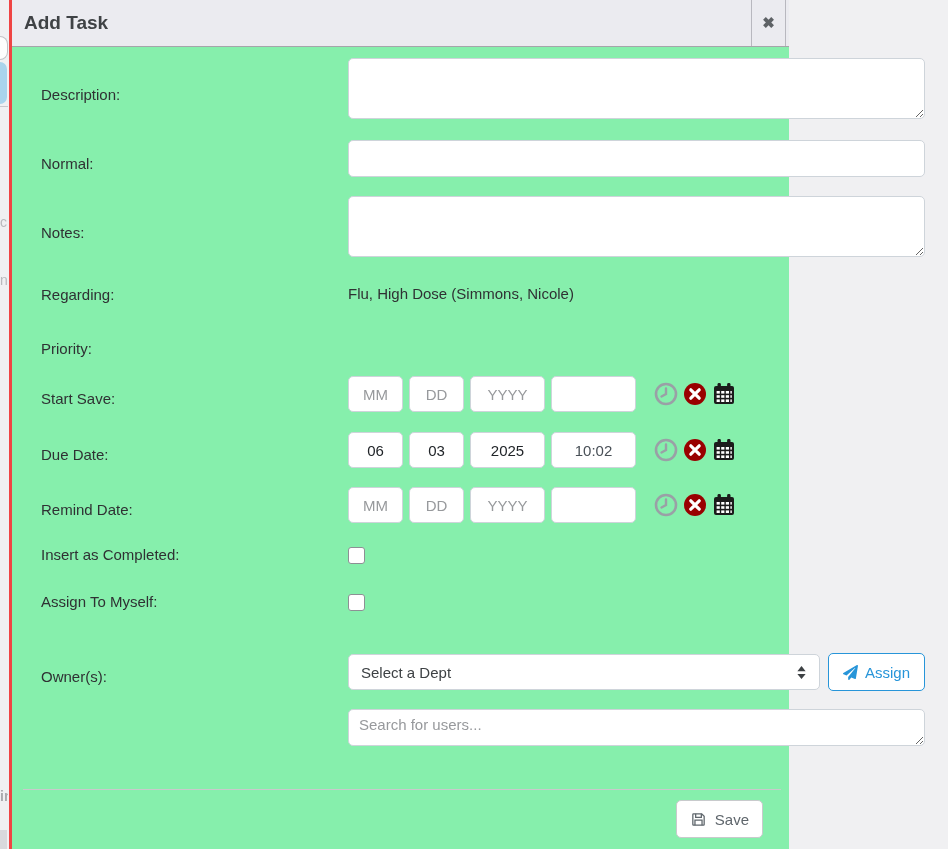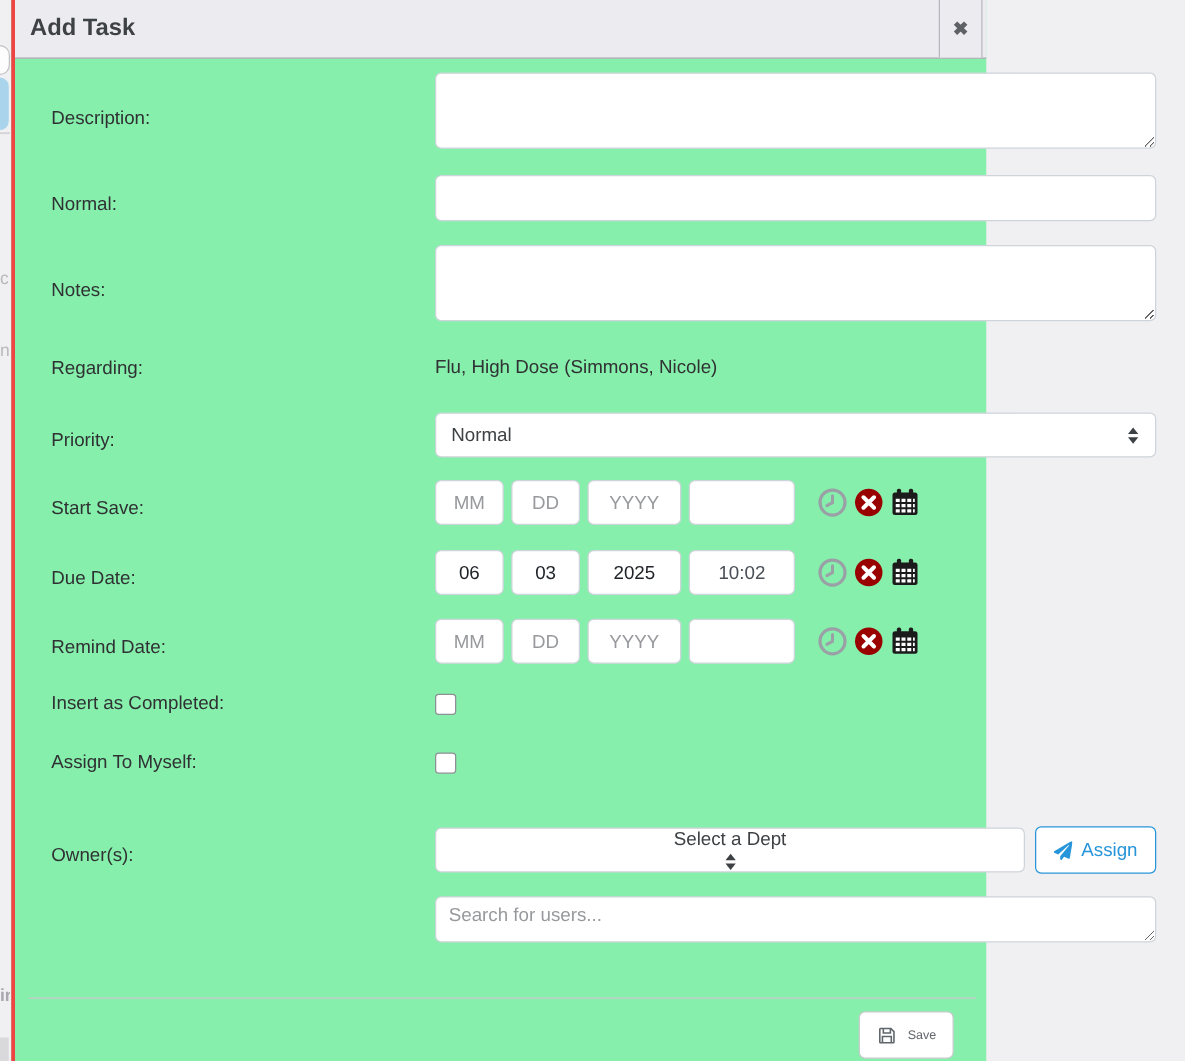--- a/index.html
+++ b/index.html
@@ -100,38 +100,38 @@
   .icon-btn svg { width: 100%; height: 100%; }
 
   
   .checkbox {
     width: 17px; height: 17px; border: 1px solid #8d9094; border-radius: 3px;
     background: #fff; cursor: pointer; margin-top: 1px;
   }
 
   
   .owner-ctrl { display: flex; align-items: flex-start; }
-  .owner-select { width: 472px; height: 36px; margin-right: 8px; margin-top: 1px; flex-direction: column; }
+  .owner-select { width: 472px; height: 36px; margin-right: 8px; margin-top: 1px; }
   .assign-btn {
     height: 38px; padding: 0 14px;
     border: 1px solid #2795d9; border-radius: 5px; background: #fff;
     color: #2795d9; font-size: 15px; font-family: "Liberation Sans", sans-serif;
     display: inline-flex; align-items: center; gap: 7px; cursor: pointer;
   }
   .assign-btn svg { width: 15px; height: 15px; }
 
   .search-ta { width: 577px; height: 37px; }
 
   
   .footer-divider { border: none; border-top: 1px solid #c9c9cc; margin: 39px 8px 0 11px; }
   .modal-footer { display: flex; justify-content: flex-end; padding: 10px 26px 0 0; }
   .save-btn {
     height: 38px; padding: 0 13px;
     border: 1px solid #c8cacc; border-radius: 5px; background: #fff;
-    color: #5f666c; font-size: 10px; font-family: "Liberation Sans", sans-serif;
+    color: #5f666c; font-size: 15px; font-family: "Liberation Sans", sans-serif;
     display: inline-flex; align-items: center; gap: 8px; cursor: pointer;
   }
   .save-btn svg { width: 17px; height: 17px; }
 
   
   .mb-desc    { margin-bottom: 21px; }
   .mb-subject { margin-bottom: 19px; }
   .mb-notes   { margin-bottom: 27px; }
   .mb-regard  { margin-bottom: 26px; }
   .mb-prio    { margin-bottom: 18px; }
@@ -192,29 +192,20 @@
 
     <div class="form-row mb-regard">
       <div class="form-label">Regarding:</div>
       <div class="ctrl">
         <div class="static-text">Flu, High Dose (Simmons, Nicole)</div>
       </div>
     </div>
 
     <div class="form-row mb-prio">
       <div class="form-label pt-lbl">Priority:</div>
-      <div class="ctrl">
-        <div class="select">
-          <span class="select-value">Normal</span>
-          <svg width="11" height="15" viewBox="0 0 24 32">
-            <path d="M12 2 L21 13 H3 Z" fill="#3d4144"></path>
-              <path d="M12 30 L21 19 H3 Z" fill="#3d4144"></path>
-          </svg>
-        </div>
-      </div>
     </div>
 
     <div class="form-row mb-start">
       <div class="form-label pt-lbl">Start Save:</div>
       <div class="ctrl date-group">
         <input type="text" class="inp-mm" placeholder="MM" style="">
         <input type="text" class="inp-dd" placeholder="DD" style="">
         <input type="text" class="inp-yyyy" placeholder="YYYY" style="">
         <input type="text" class="inp-time" value="" style="">
         <span class="date-icons">

